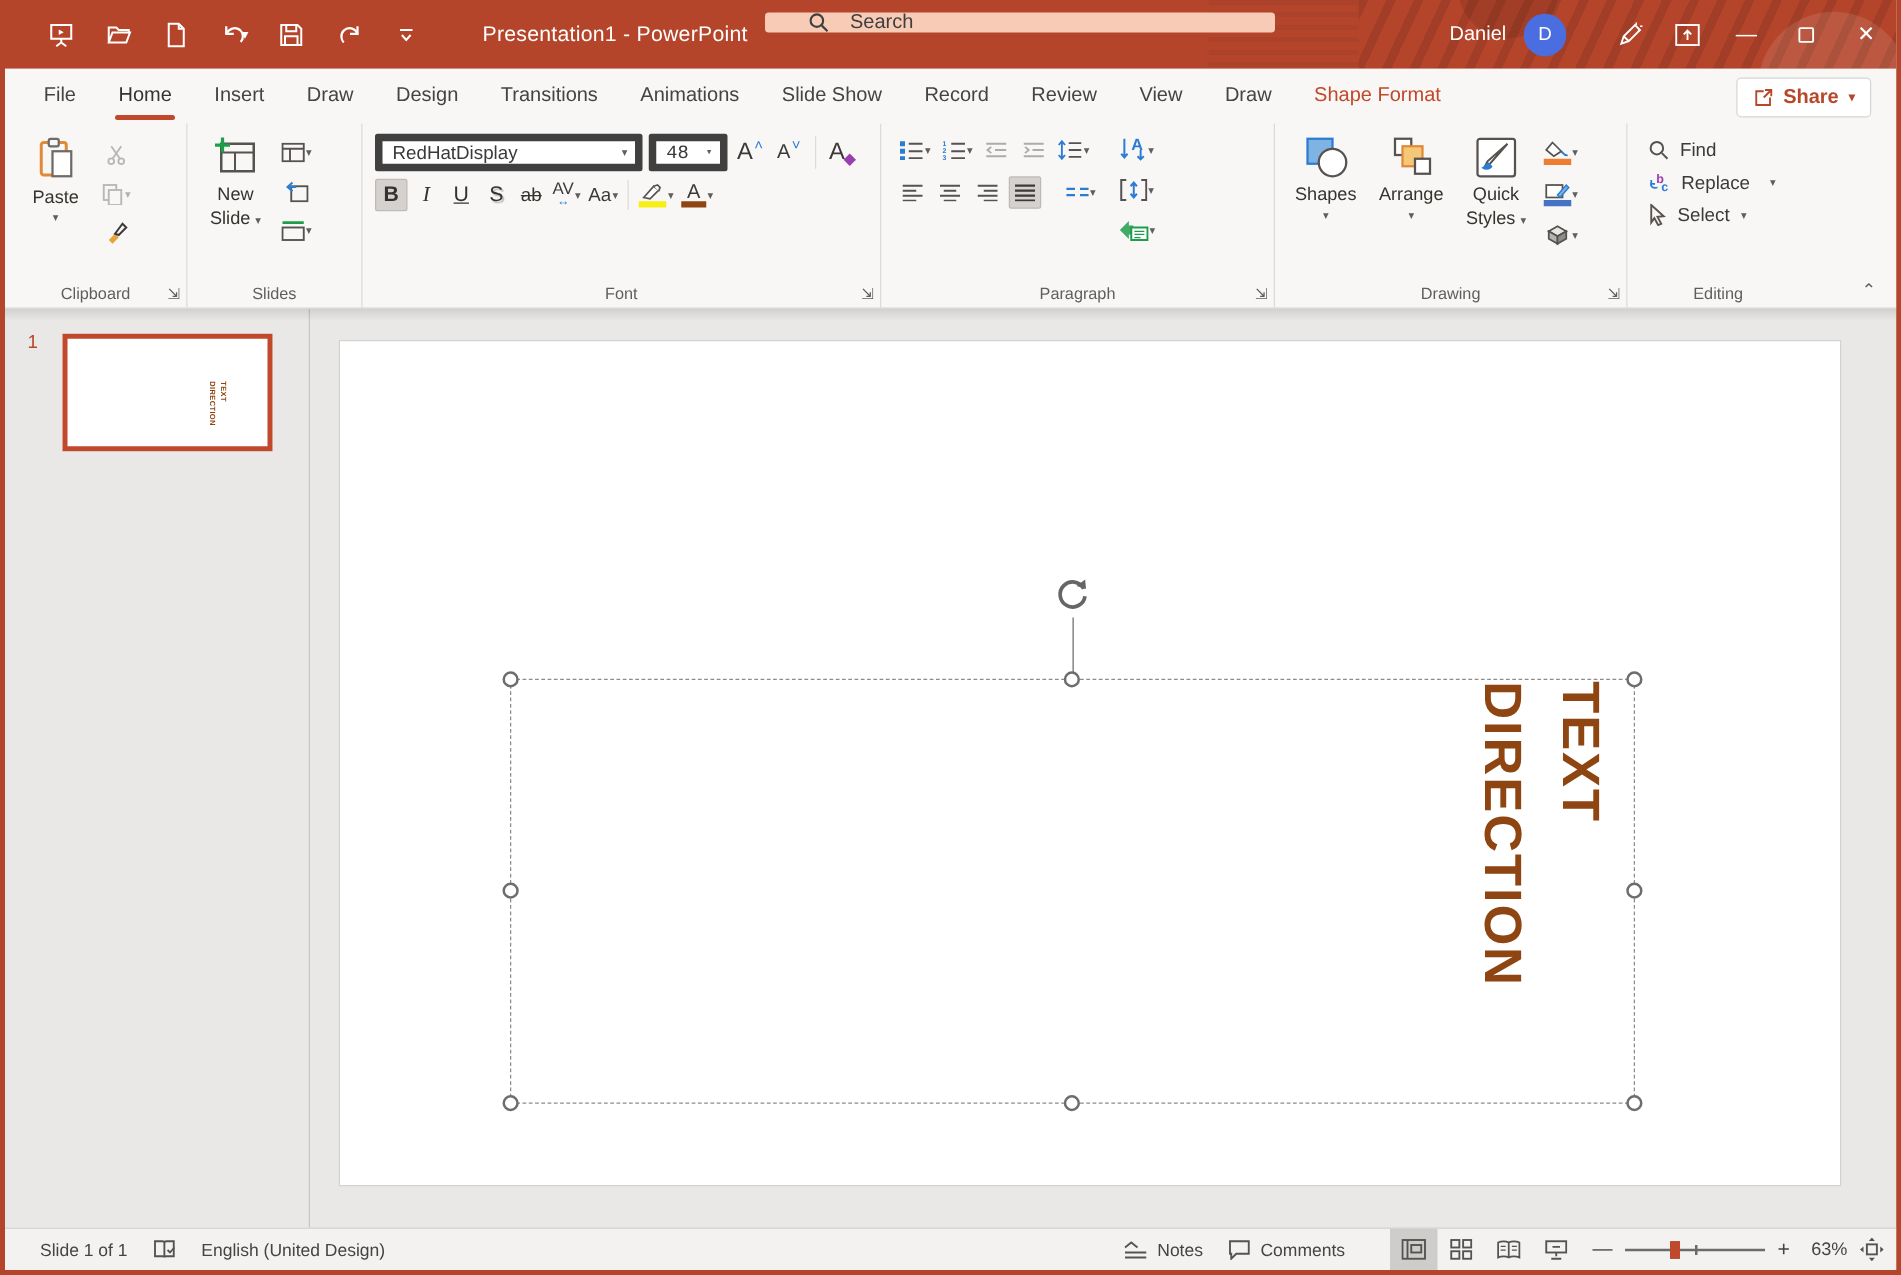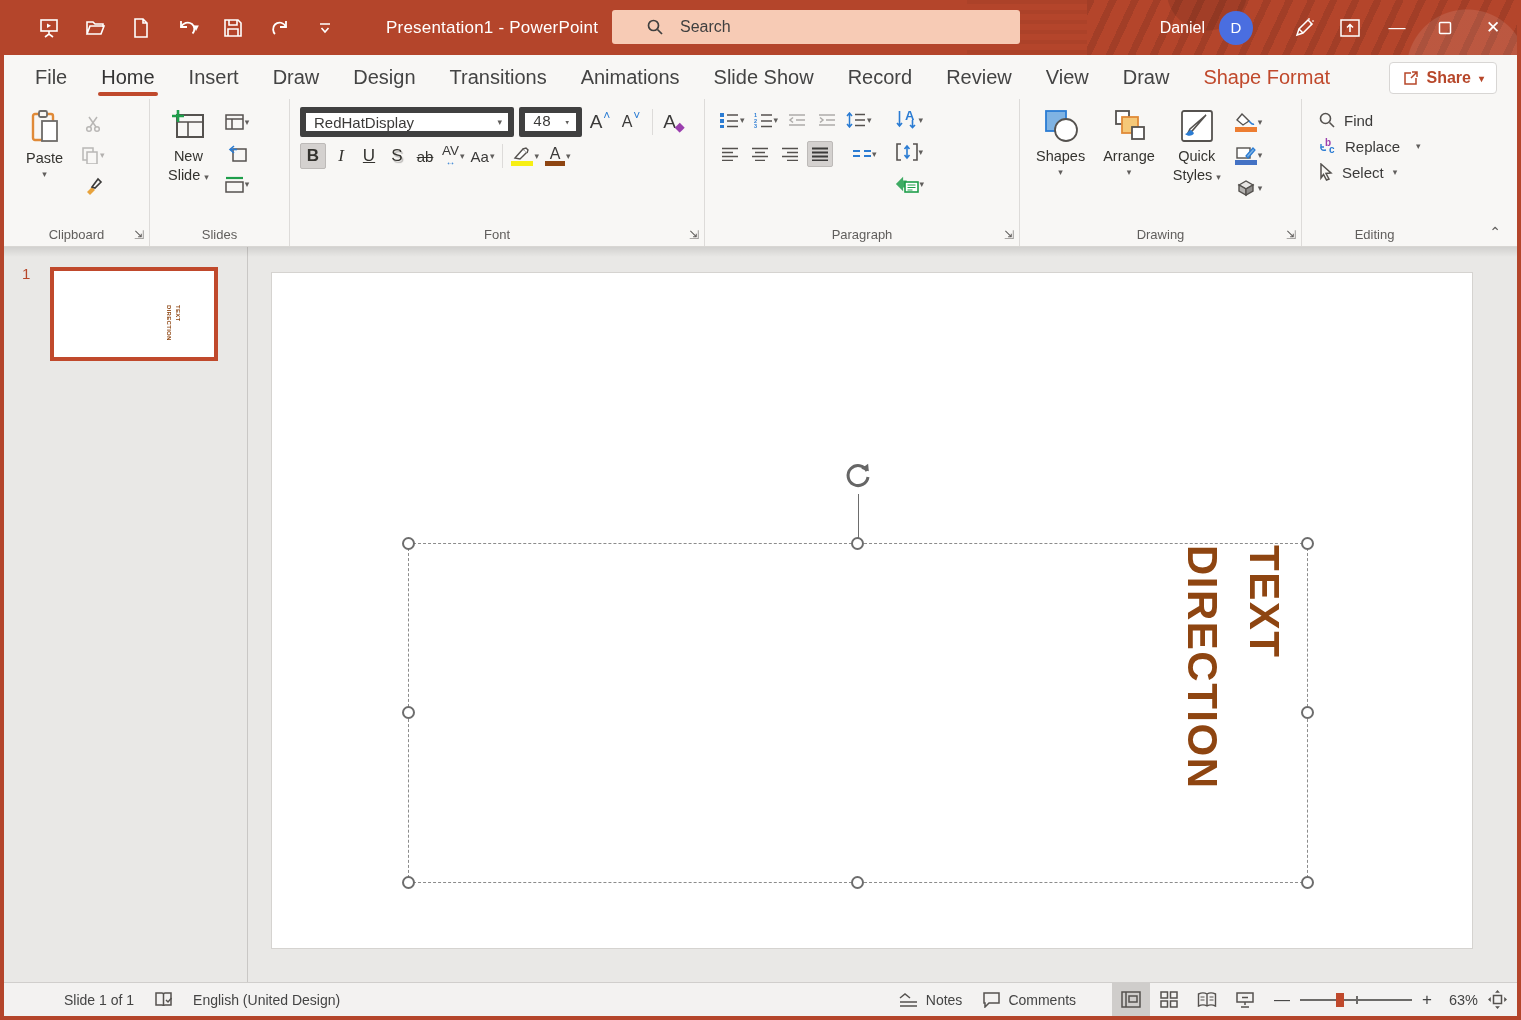--- a/index.html
+++ b/index.html
@@ -15,33 +15,33 @@
       radial-gradient(circle 60px at 380px 70px, rgba(255,255,255,.10) 0 60px, transparent 61px),
       radial-gradient(circle 40px at 120px -10px, rgba(0,0,0,.10) 0 40px, transparent 41px),
       repeating-linear-gradient(115deg, rgba(0,0,0,.10) 0 7px, transparent 7px 20px); }
   .tb-pattern2 { position:absolute; right:430px; top:0; width:120px; height:55px; pointer-events:none;
     background:repeating-linear-gradient(180deg, rgba(0,0,0,.08) 0 4px, transparent 4px 10px); opacity:.6; }
   .qat { display:flex; align-items:center; gap:8px; padding-left:26px; z-index:2; }
   .qat-btn { width:38px; height:34px; display:flex; align-items:center; justify-content:center; cursor:pointer; border-radius:2px; }
   .qat-btn svg { display:block; }
   .qat-chev { font-size:11px; margin-left:-6px; }
   .tb-title { margin-left:42px; font-size:17px; letter-spacing:.2px; white-space:nowrap; z-index:2; }
-  .searchbox { position:absolute; left:608px; top:10px; width:408px; height:34px; background:#f7cbb5; border-radius:3px;
+  .searchbox { position:absolute; left:608px; top:10px; width:408px; height:16px; background:#f7cbb5; border-radius:3px;
                display:flex; align-items:center; gap:16px; padding-left:34px; color:#333; cursor:pointer; z-index:3; }
   .searchbox .stext { font-size:16px; color:#3f3f3f; }
   .tb-right { position:absolute; right:0; top:0; height:55px; display:flex; align-items:center; z-index:3; }
   .user-name { font-size:16px; margin-right:14px; }
   .avatar { width:34px; height:34px; border-radius:50%; background:#4a6ee0; color:#fff; font-size:15px;
             display:flex; align-items:center; justify-content:center; margin-right:28px; cursor:pointer; }
   .tb-icon { width:46px; height:55px; display:flex; align-items:center; justify-content:center; cursor:pointer; }
   .win-btn { width:48px; height:55px; display:flex; align-items:center; justify-content:center; font-size:17px; cursor:pointer; }
 
   
   .tabrow { height:44px; background:#f8f7f5; display:flex; align-items:center; padding-left:14px; position:relative; }
-  .tab { position:relative; padding:0 17px; font-size:20px; height:44px; display:flex; align-items:center; cursor:pointer; color:#444; white-space:nowrap; }
+  .tab { position:relative; padding:0 17px; font-size:16px; height:44px; display:flex; align-items:center; cursor:pointer; color:#444; white-space:nowrap; }
   .tab.active { font-weight:normal; color:#333; }
   .tab.active::after { content:""; position:absolute; left:14px; right:14px; bottom:3px; height:4px; background:#c0492c; border-radius:2px; }
   .tab.contextual { color:#c0492c; }
   .share-btn { position:absolute; right:20px; top:7px; height:32px; background:#fff; border:1px solid #d8d6d4; border-radius:4px;
                display:flex; align-items:center; gap:8px; padding:0 12px; cursor:pointer; color:#b7472a; font-size:16px; font-weight:bold; }
   .share-btn .chev { color:#b7472a; font-size:10px; }
 
   
   .ribbon { height:148px; background:#f8f7f5; display:flex; position:relative; border-bottom:1px solid #d8d6d3; }
   .rgroup { position:relative; height:100%; border-right:1px solid #dddbd9; display:flex; flex-direction:column; }
@@ -592,21 +592,21 @@
         <div class="handle h-bl"></div>
         <div class="handle h-bc"></div>
         <div class="handle h-br"></div>
       </div>
 
     </div>
   </div>
 </div>
 
 <div class="statusbar">
-  <div class="sb-item" style="padding-left:28px;margin-left:32px;">
+  <div class="sb-item" style="padding-left:28px;">
     <span>Slide 1 of 1</span>
   </div>
   <div class="sb-item">
     <svg width="19" height="18" viewBox="0 0 19 18" fill="none" stroke="#55524f" stroke-width="1.5">
         <path d="M2 2h6q1.5 0 1.5 1.5V15q0-1-1.5-1H2zM17 2h-6q-1.5 0-1.5 1.5V15q0-1 1.5-1h6z"></path>
         <path d="M12 9l2 2 3.5-4"></path>
       </svg>
   </div>
   <div class="sb-item">
     <span>English (United Design)</span>

